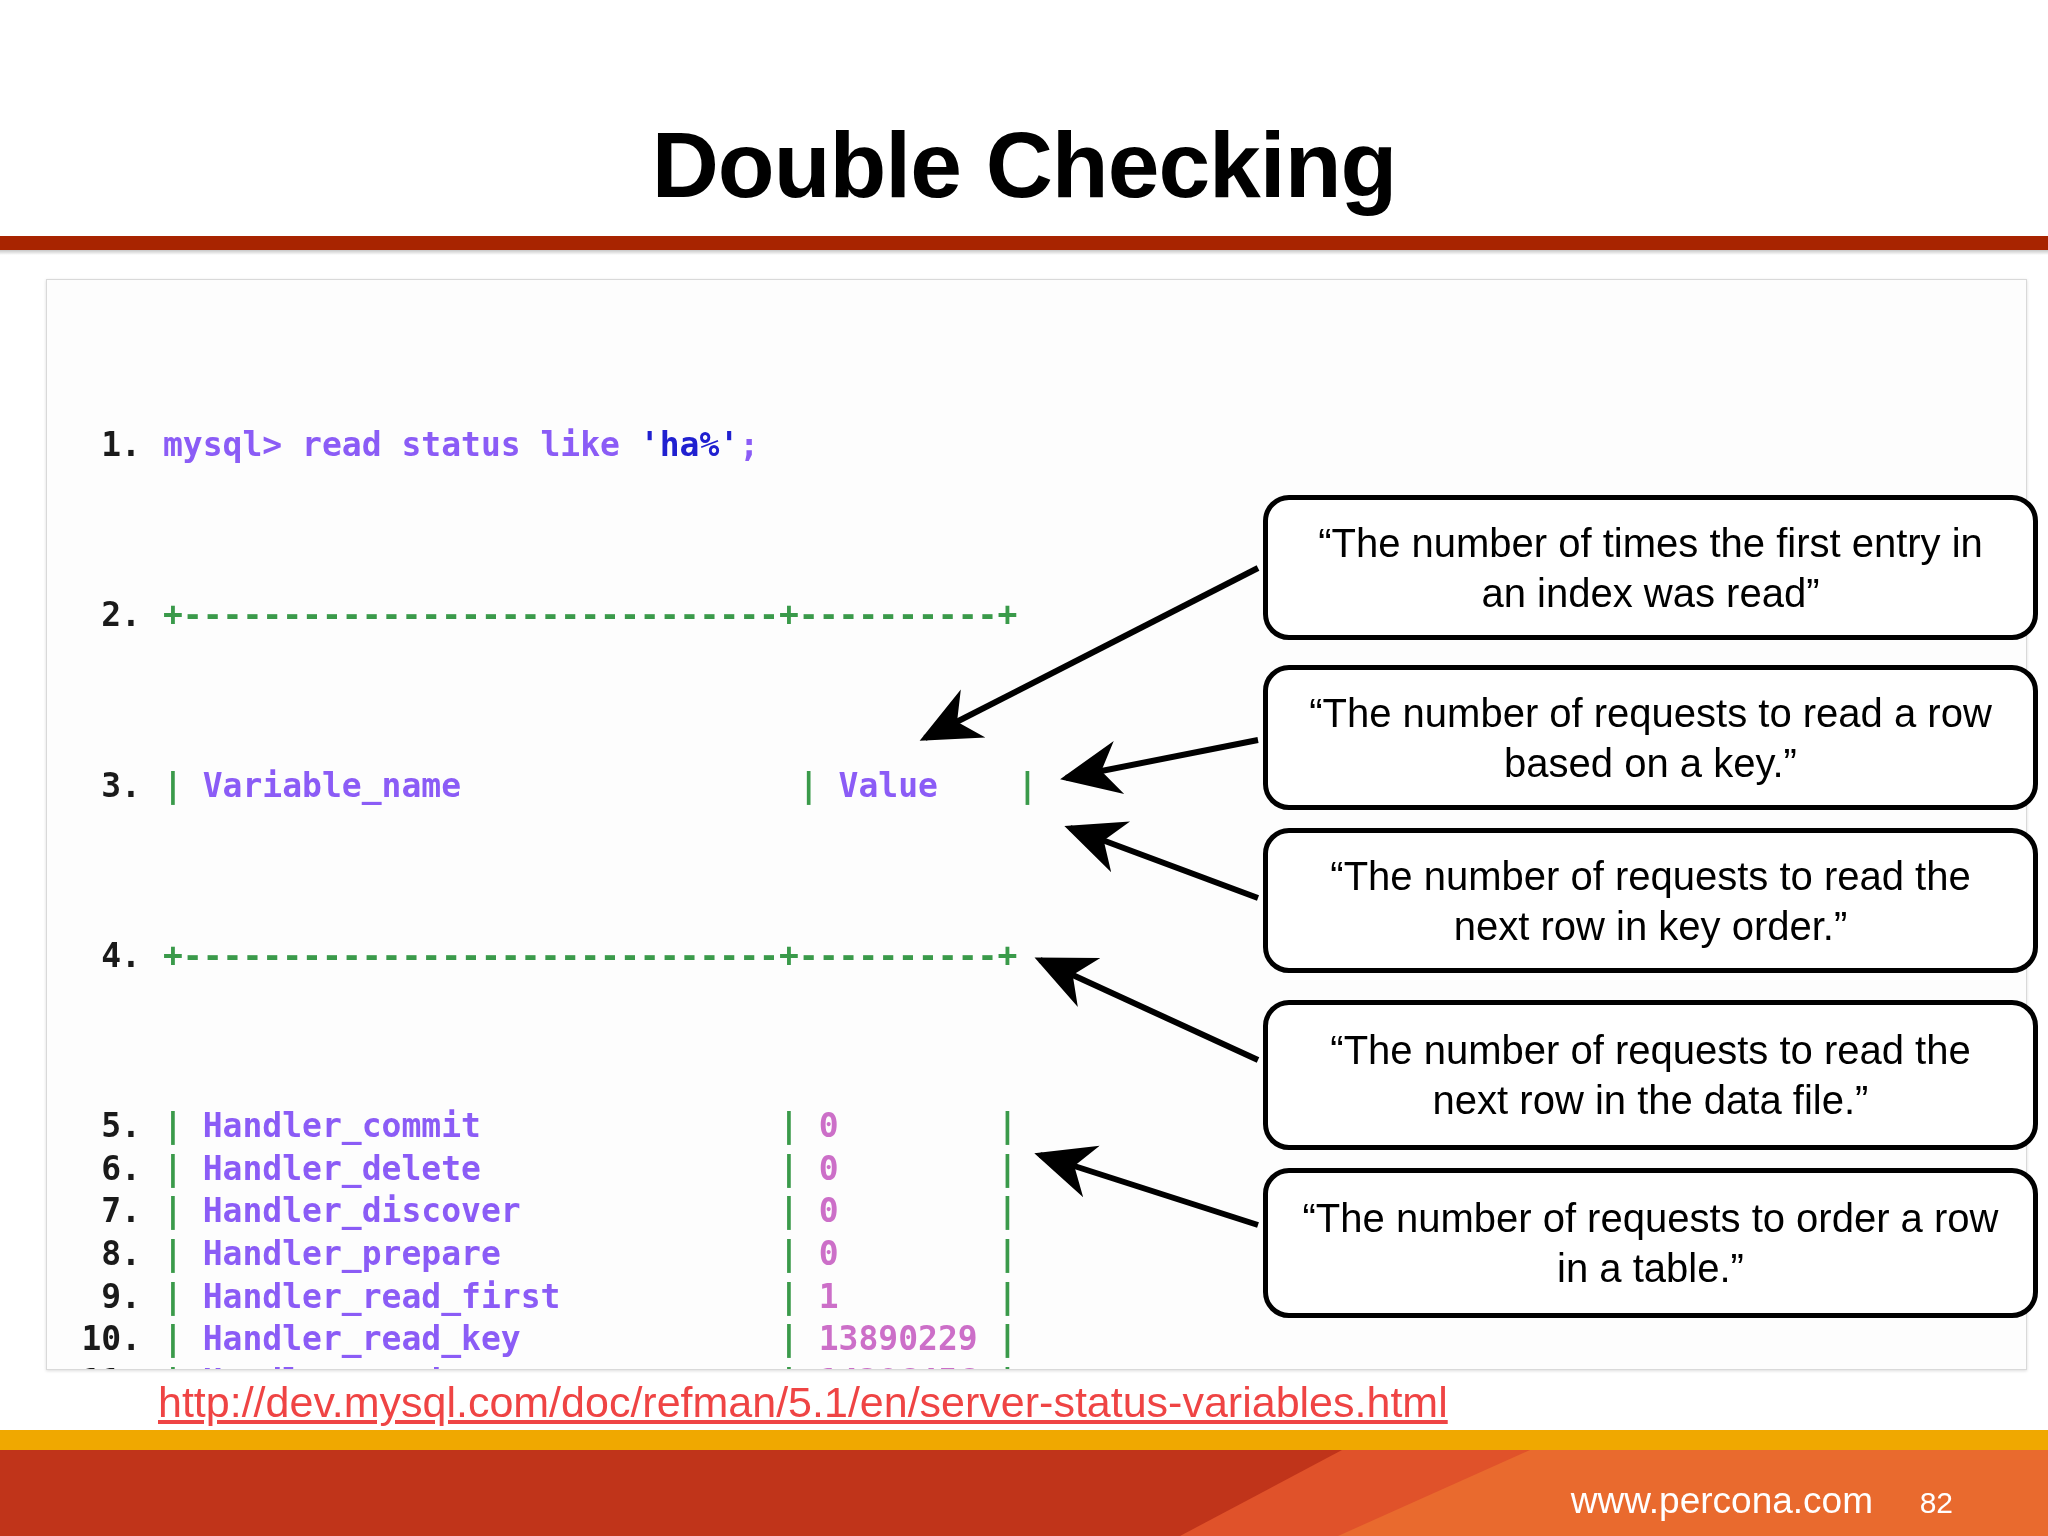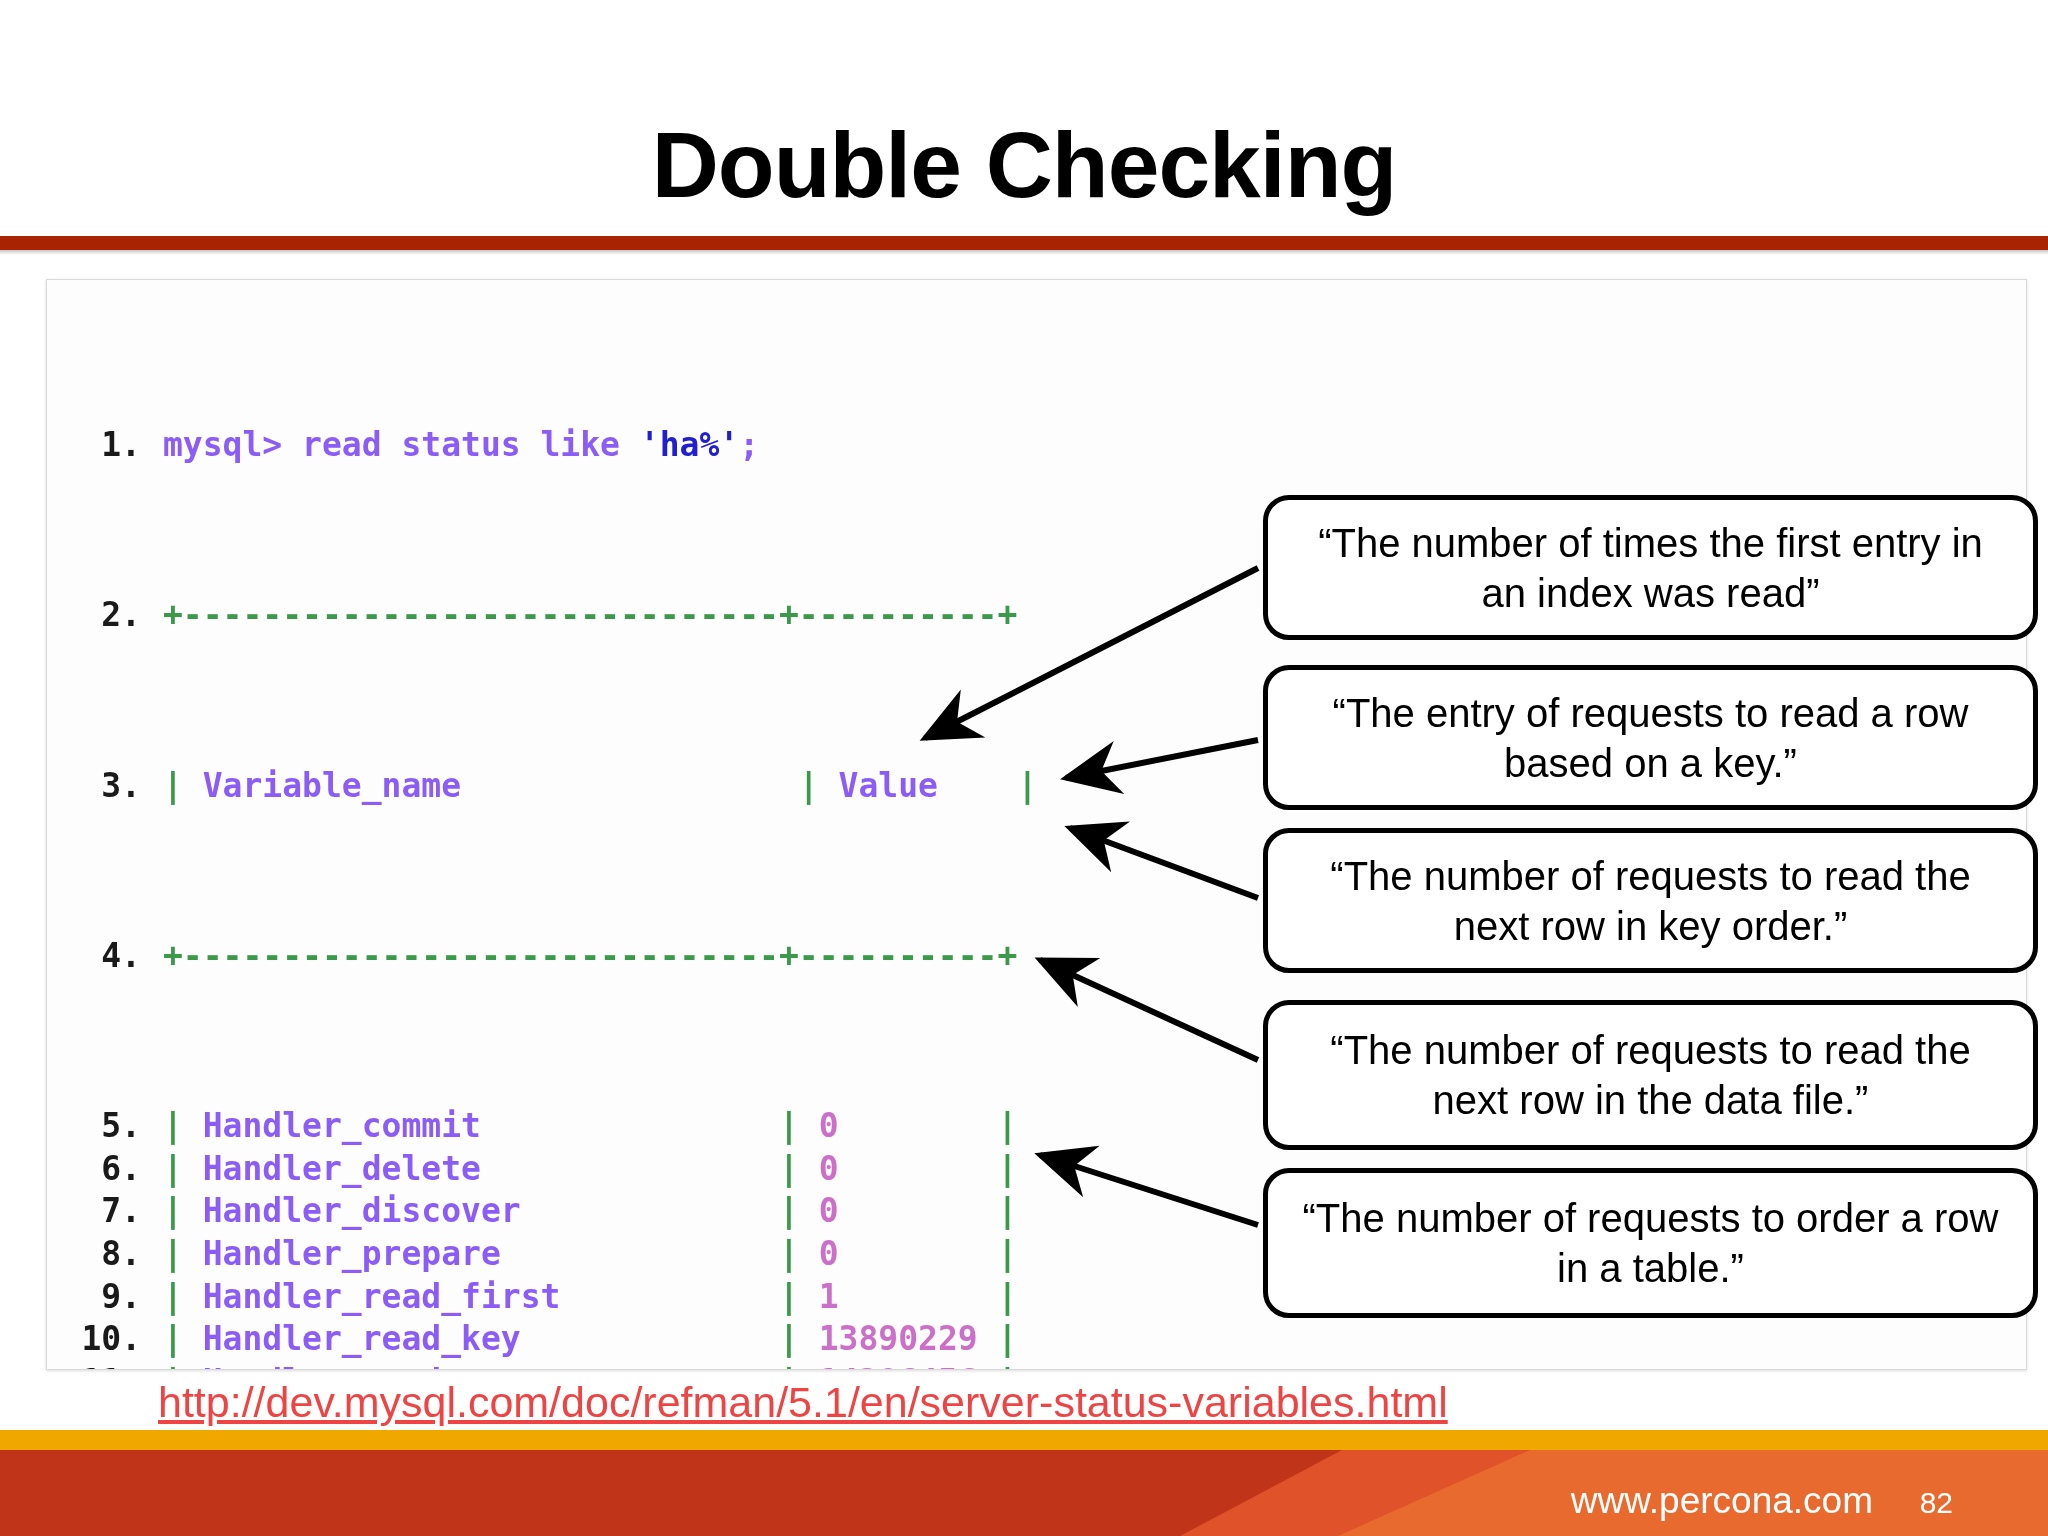--- a/index.html
+++ b/index.html
@@ -172,21 +172,21 @@
     
 
   </div>
 </div>
 
 <div class="callout" style="left:1263px;top:495px;width:775px;height:145px;">
   <span>“The number of times the first entry in an index was read”</span>
 </div>
 
 <div class="callout" style="left:1263px;top:665px;width:775px;height:145px;">
-  <span>“The entry of requests to read a row based on a key.”</span>
+  <span>“The number of requests to read a row based on a key.”</span>
 </div>
 
 <div class="callout" style="left:1263px;top:828px;width:775px;height:145px;">
   <span>“The number of requests to read the next row in key order.”</span>
 </div>
 
 <div class="callout" style="left:1263px;top:1000px;width:775px;height:150px;">
   <span>“The number of requests to read the next row in the data file.”</span>
 </div>
 

